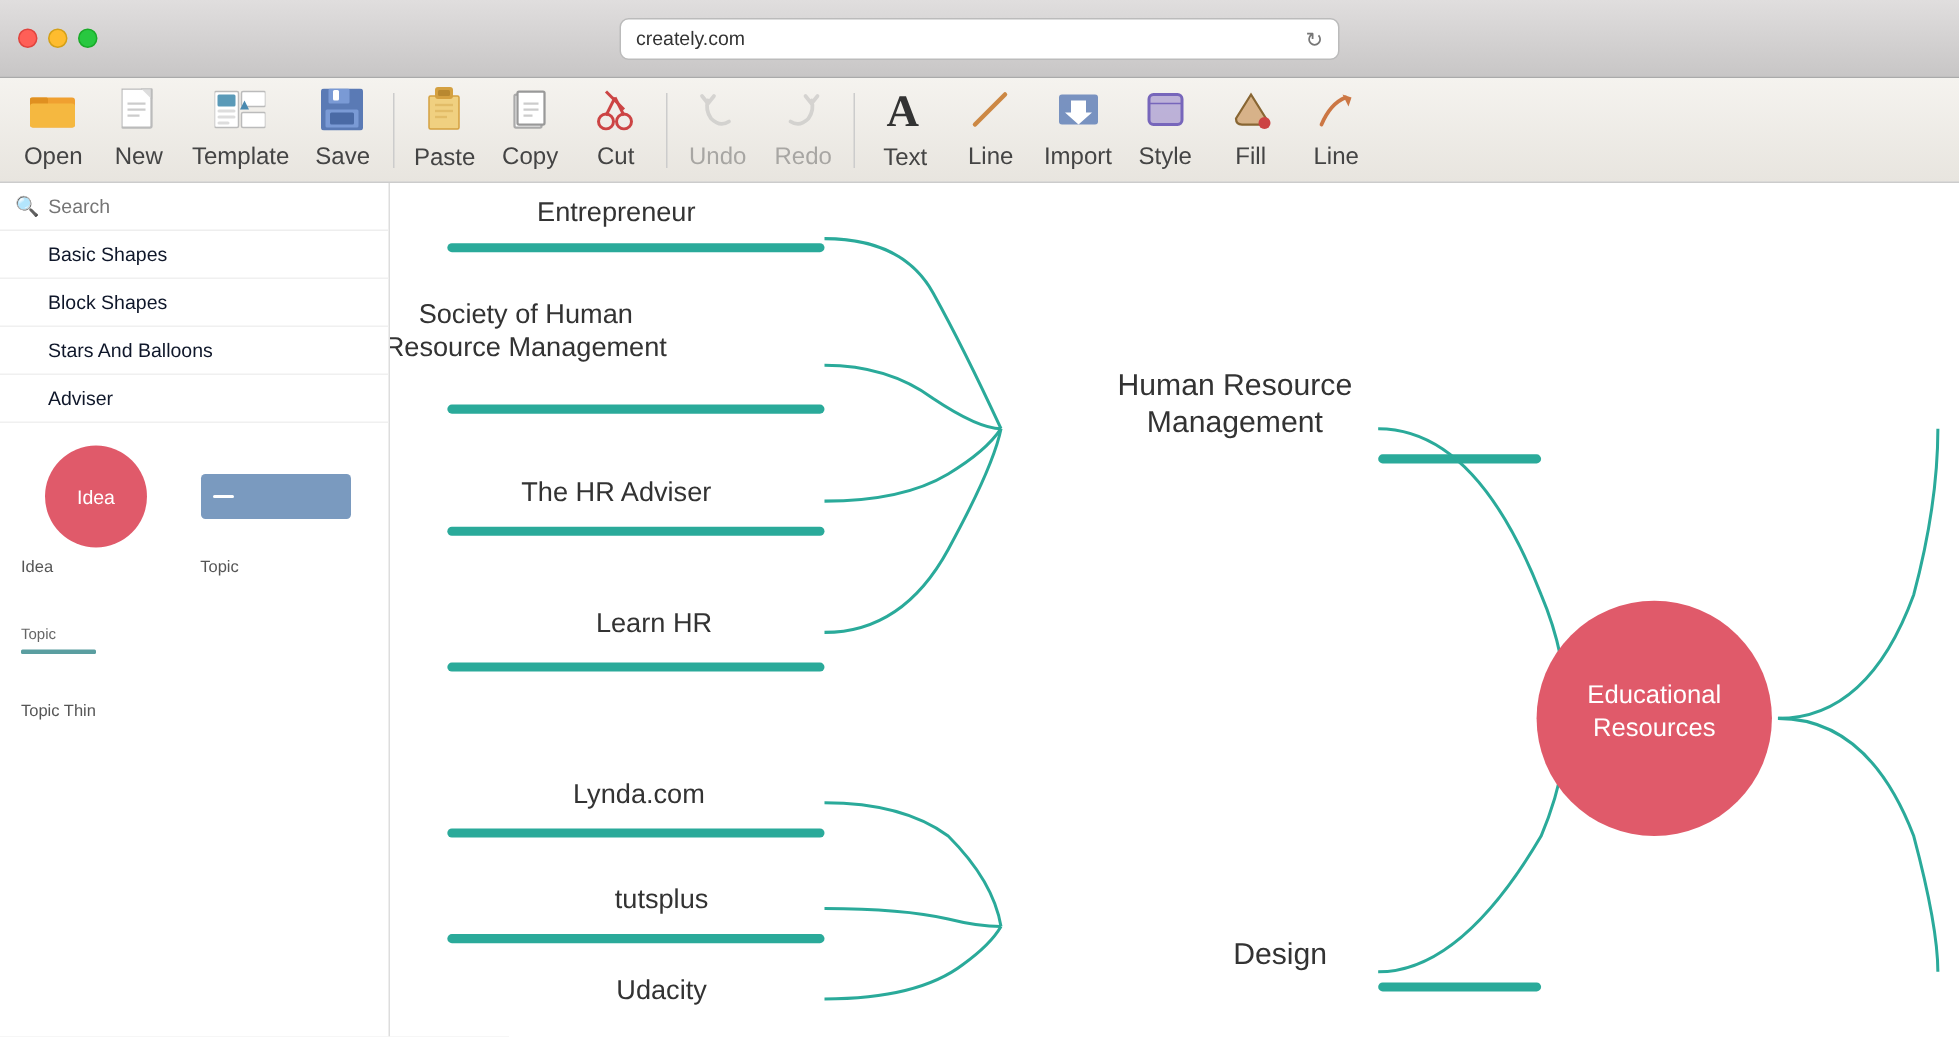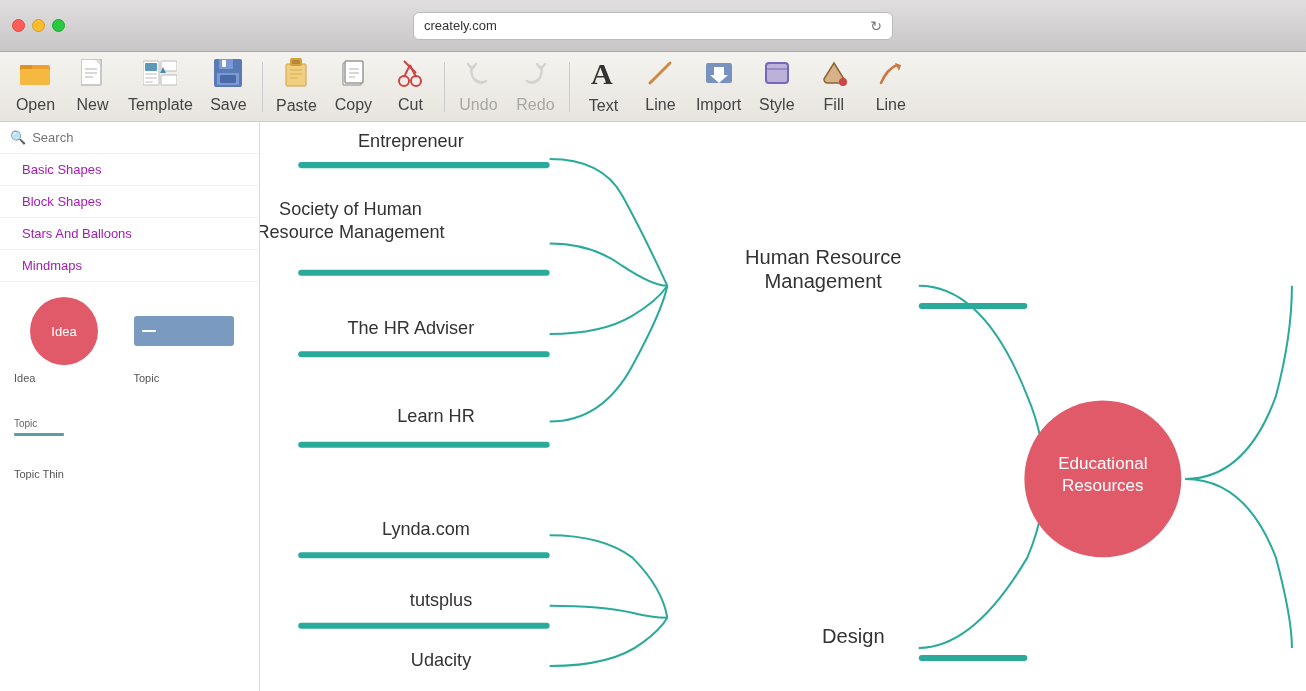--- a/index.html
+++ b/index.html
@@ -79,23 +79,23 @@
       align-items: center;
       padding: 8px 10px;
       border-bottom: 1px solid #eee;
       gap: 6px;
     }
     .search-icon { color: #aaa; font-size: 13px; }
     .search-input {
       border: none; outline: none; font-size: 13px; color: #404040; width: 100%; background: transparent;
     }
     .sidebar-section {
-      padding: 8px 22px;
+      padding: 8px 32px;
       font-size: 13px;
-      color: #a21caf;
+      color: #0f172a;
       cursor: pointer;
       border-bottom: 1px solid #f0f0f0;
     }
     .shapes-grid {
       display: grid;
       grid-template-columns: 1fr 1fr;
       gap: 8px;
       padding: 14px;
     }
     .shape-item {
@@ -359,21 +359,21 @@
 <div class="main-area">
 
   <div class="sidebar">
     <div class="search-bar">
       <span class="search-icon">🔍</span>
       <input class="search-input" type="text" placeholder="Search" style="">
     </div>
     <div class="sidebar-section">Basic Shapes</div>
     <div class="sidebar-section">Block Shapes</div>
     <div class="sidebar-section">Stars And Balloons</div>
-    <div class="sidebar-section">Mindmaps</div>
+    <div class="sidebar-section">Adviser</div>
 
     <div class="shapes-grid">
 
       <div class="shape-item">
         <div class="shape-preview">
           <div class="idea-circle">Idea</div>
         </div>
         <span class="shape-label">Idea</span>
       </div>
 

